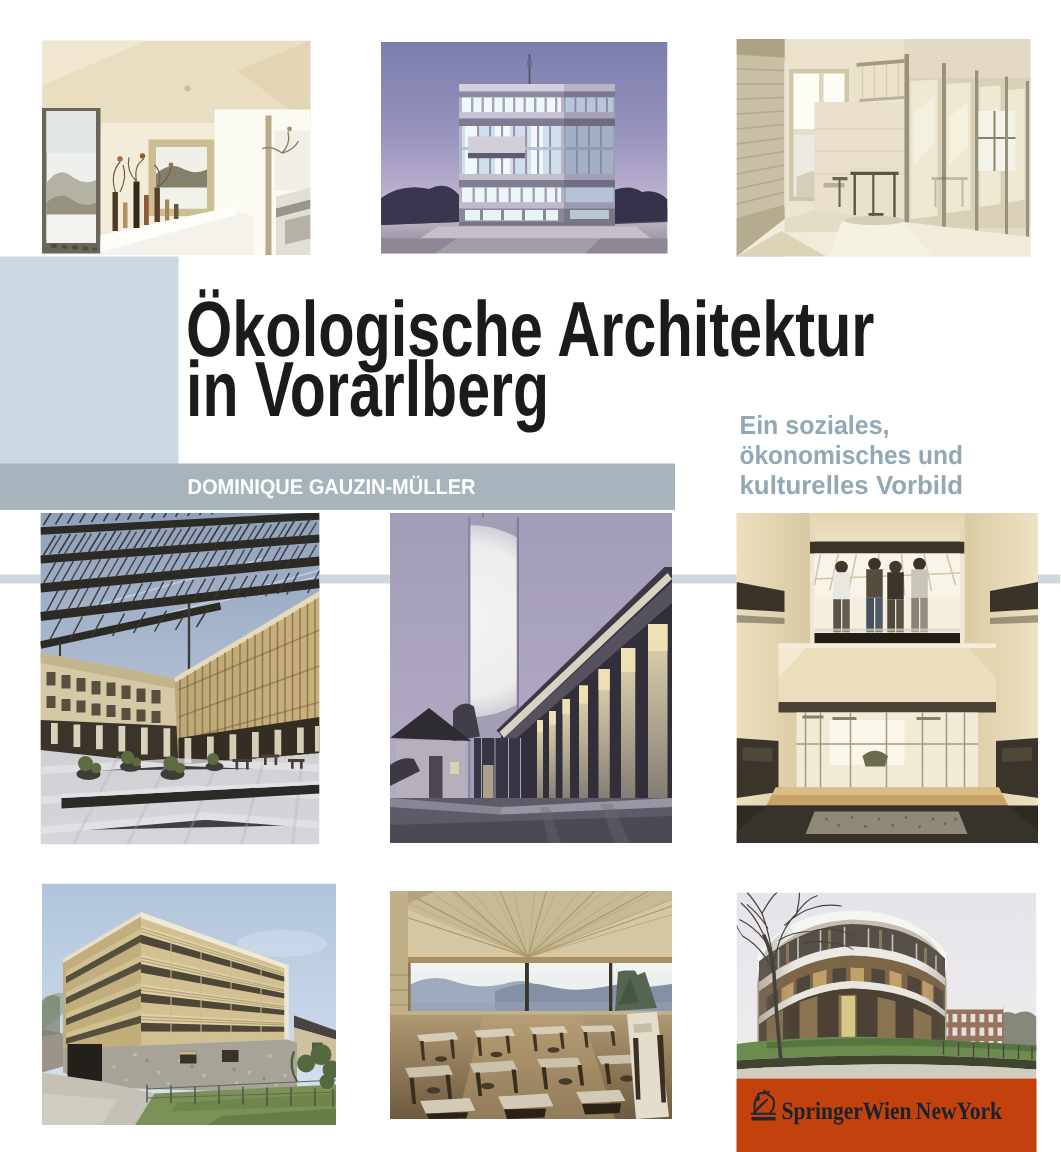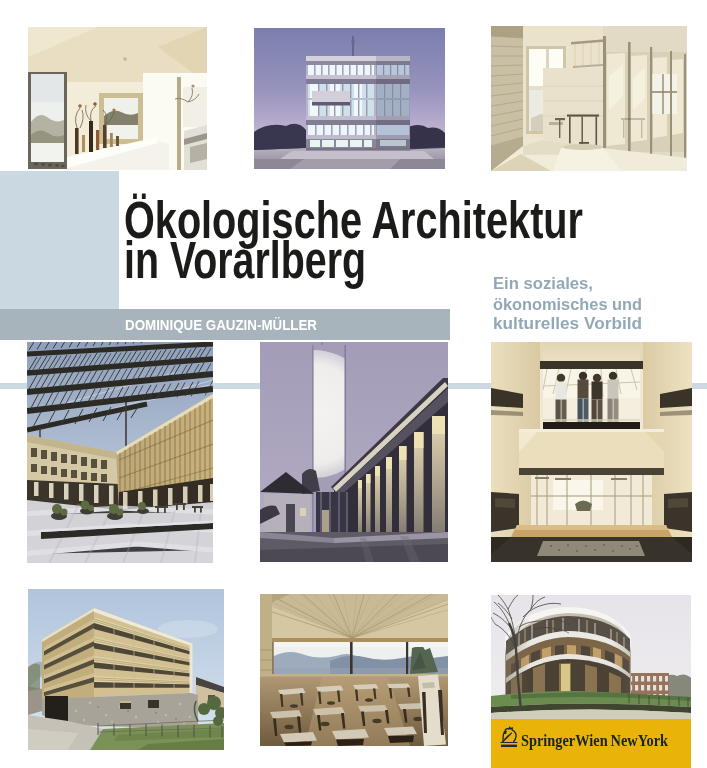--- a/index.html
+++ b/index.html
@@ -3,21 +3,21 @@
 <meta charset="utf-8">
 <style>
   html,body{margin:0;padding:0;}
   body{width:707px;height:768px;position:relative;background:#ffffff;overflow:hidden;
        font-family:"Liberation Sans",sans-serif;}
   .abs{position:absolute;}
   #panel-light{left:0;top:171px;width:119px;height:139px;background:#cad8e1;}
   #band-dom{left:0;top:309px;width:450px;height:31px;background:#a7b4bc;}
   #strip{left:0;top:383px;width:707px;height:6px;background:#cdd9e0;z-index:0;}
   .ph{position:absolute;z-index:2;}
-  #springer{left:491px;top:719px;width:200px;height:49px;background:#eab308;z-index:2;}
+  #springer{left:491px;top:719px;width:200px;height:49px;background:#c2410c;z-index:2;}
   #textlayer{left:0;top:0;z-index:4;pointer-events:none;}
 </style>
 </head>
 <body>
 <div id="panel-light" class="abs"></div>
 <div id="strip" class="abs"></div>
 <div id="band-dom" class="abs"></div>
 
 <svg class="ph" style="left:28px;top:27px" width="179" height="143" viewBox="0 0 179 143">
 <rect width="179" height="143" fill="#faf8f0"></rect>

